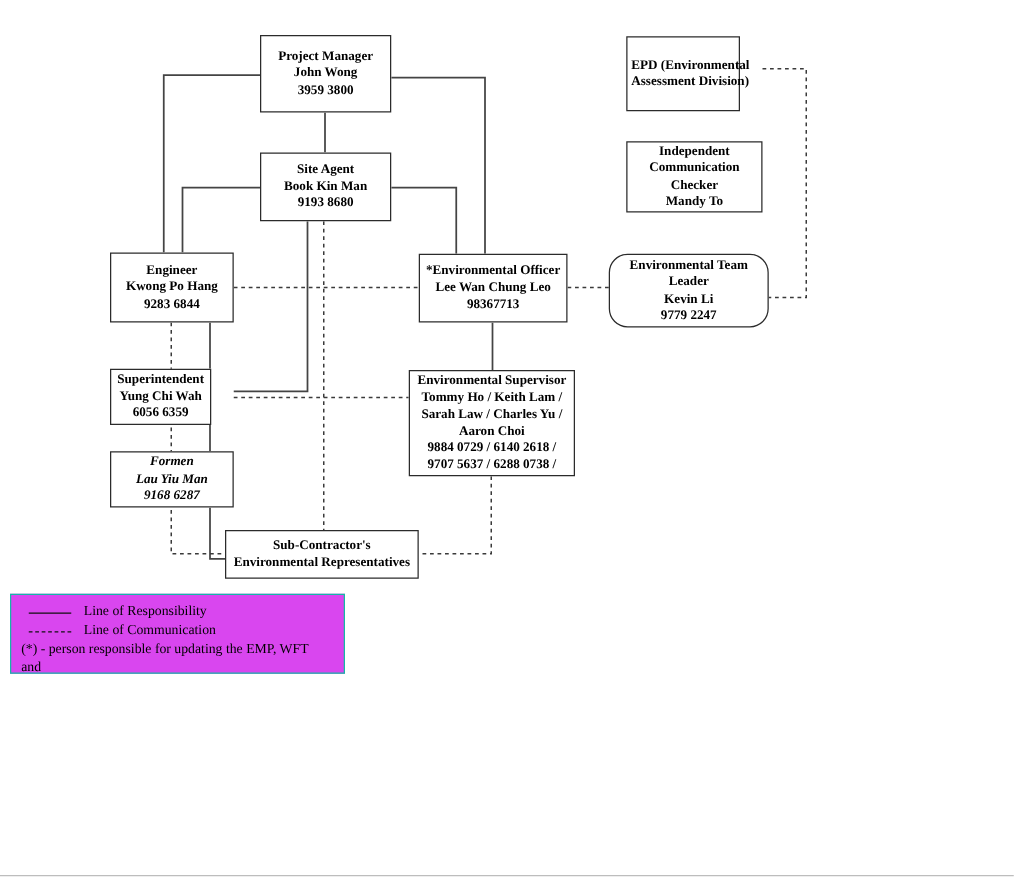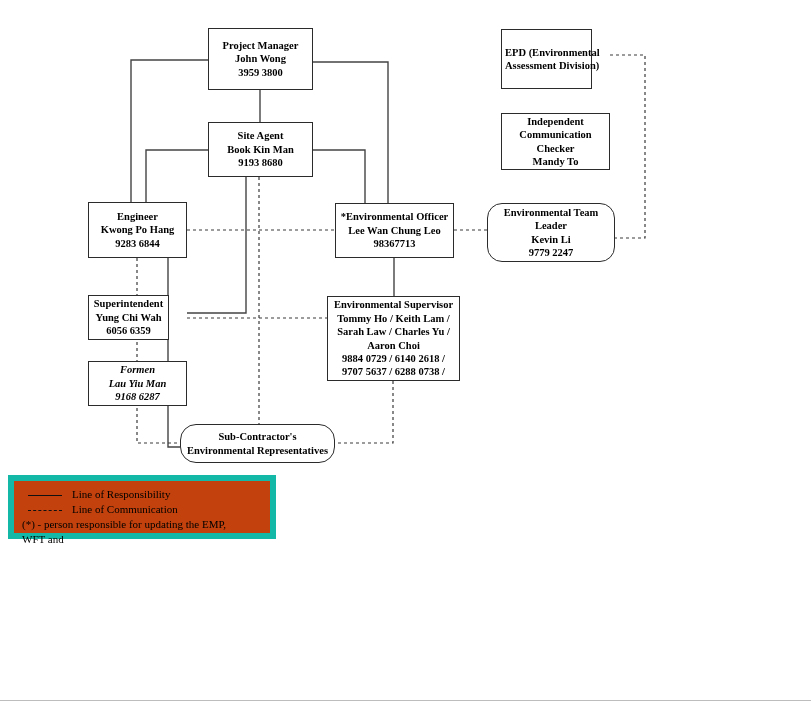--- a/index.html
+++ b/index.html
@@ -48,22 +48,22 @@
   .node .lines {
     width: 100%;
   }
   .node .ln {
     display: block;
     white-space: nowrap;
   }
   .legend-box {
     position: absolute;
     box-sizing: border-box;
-    border: 6px solid #14b8a6;
-    background: #c2410c;
+    border: 1px solid #14b8a6;
+    background: #d946ef;
     z-index: 2;
     padding: 6px 19px 7px 8px;
     font-size: 11px;
     line-height: 1.34;
     color: #000000;
   }
   .legend-row {
     display: flex;
     align-items: center;
     white-space: nowrap;
@@ -192,21 +192,21 @@
           <span class="ln">9707 5637 / 6288 0738 /</span>
         </div>
       </div>
       <div class="node" style="left: 88px; top: 361px; width: 99px; height: 45px; border-color: rgb(43, 43, 43); font-style: italic;">
         <div class="lines">
           <span class="ln">Formen</span>
           <span class="ln">Lau Yiu Man</span>
           <span class="ln">9168 6287</span>
         </div>
       </div>
-      <div class="node" style="left: 180px; top: 424px; width: 155px; height: 39px; border-color: rgb(43, 43, 43); border-radius: 16px;">
+      <div class="node" style="left: 180px; top: 424px; width: 155px; height: 39px; border-color: rgb(43, 43, 43);">
         <div class="lines">
           <span class="ln">Sub-Contractor's</span>
           <span class="ln">Environmental Representatives</span>
         </div>
       </div>
     </div>
 
   <div class="legend-box" id="legend" style="left: 8px; top: 475px; width: 268px; height: 64px;">
       <div class="legend-row">
         <span class="legend-swatch"></span>

